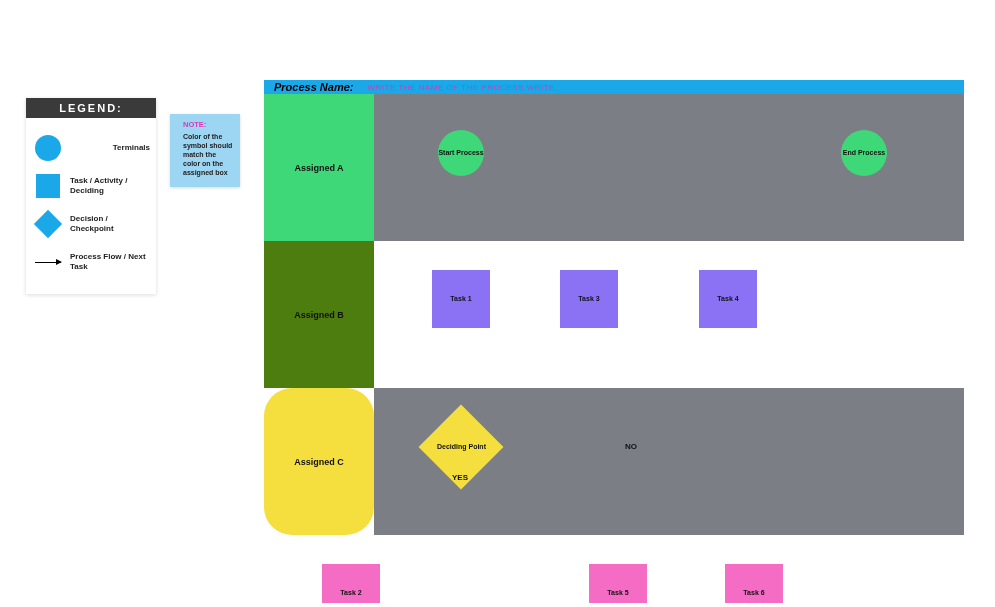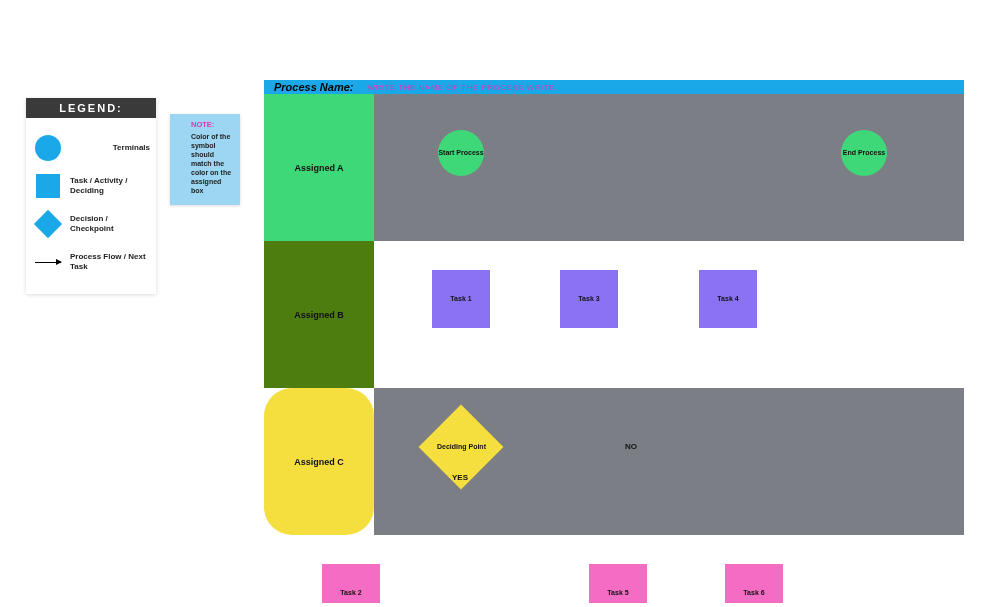--- a/index.html
+++ b/index.html
@@ -57,21 +57,21 @@
 .sq { width: 24px; height: 24px; background: #1ba8e8; }
 .dia { width: 20px; height: 20px; background: #1ba8e8; transform: rotate(45deg); }
 .arr { width: 26px; height: 1px; background: #000; position: relative; }
 .arr::after { content:''; position:absolute; right:-1px; top:-3px; border-left:6px solid #000; border-top:3.5px solid transparent; border-bottom:3.5px solid transparent; }
 
 .note {
   position: absolute;
   top: 110px; left: 166px;
   width: 70px;
   background: #9cd6f2;
-  padding: 6px 6px 10px 21px;
+  padding: 6px 6px 10px 13px;
   font-size: 7px;
   line-height: 1.3;
   box-shadow: 0 1px 3px rgba(0,0,0,0.15);
 }
 .note-hdr { color: #d63ab5; font-weight: 700; margin-bottom: 2px; font-size:7.5px; }
 .note-text { color: #222; font-weight:600; }
 
 .diagram {
   position: absolute;
   top: 76px; left: 260px;

